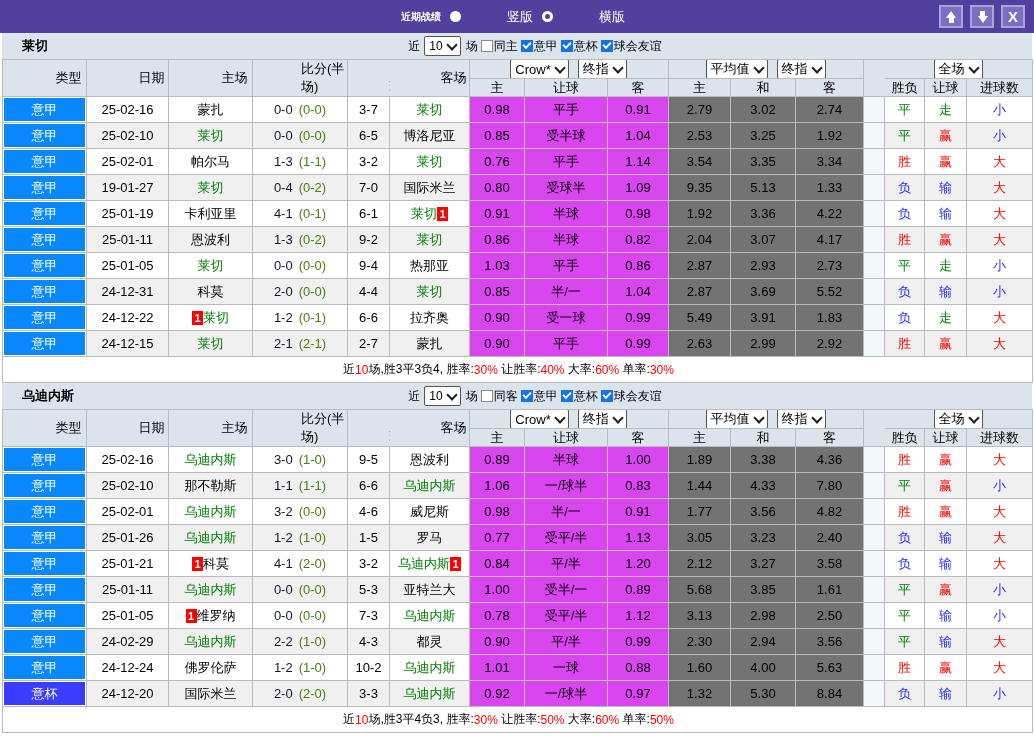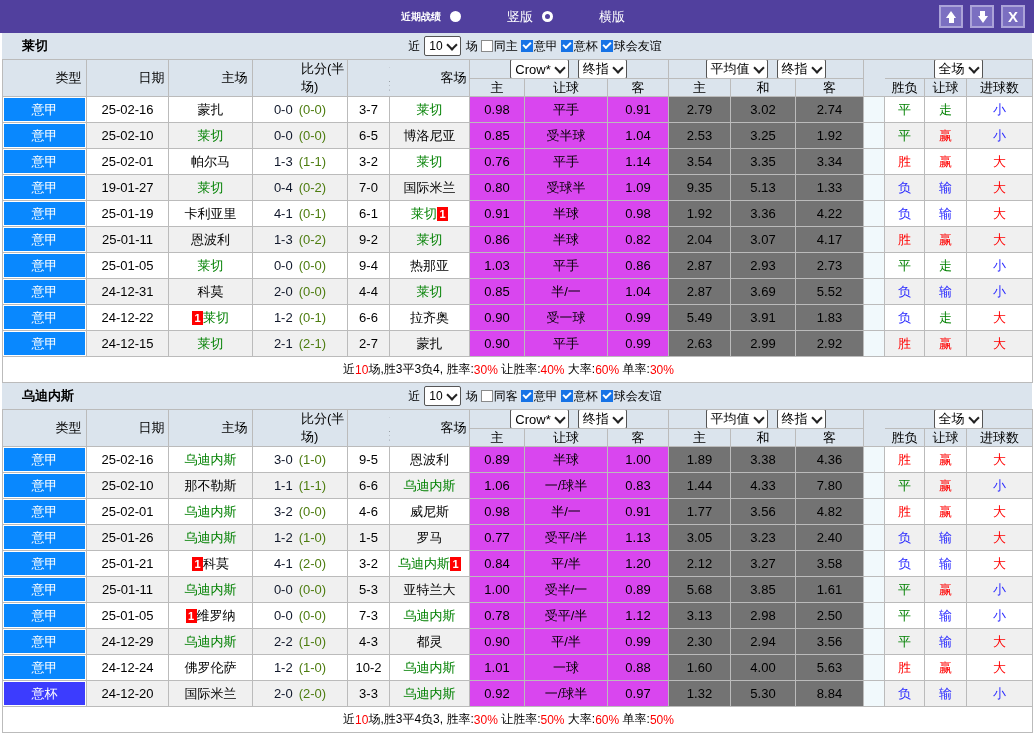--- a/index.html
+++ b/index.html
@@ -755,21 +755,21 @@
       </div>
       <div class="dc bgw">
         <span class="t-b">输</span>
       </div>
       <div class="dc bgw">
         <span class="t-b">小</span>
       </div>
       <div class="dc tc">
         <div class="badge">意甲</div>
       </div>
-      <div class="dc bgg">24-12-29</div>
+      <div class="dc bgg">24-02-29</div>
       <div class="dc bgg">
         <span class="focal">乌迪内斯</span>
       </div>
       <div class="dc bgg">
         <span class="ft">2-2</span>
         <span class="ht">(1-0)</span>
       </div>
       <div class="dc bgg">4-3</div>
       <div class="dc bgg">
         <span>都灵</span>

